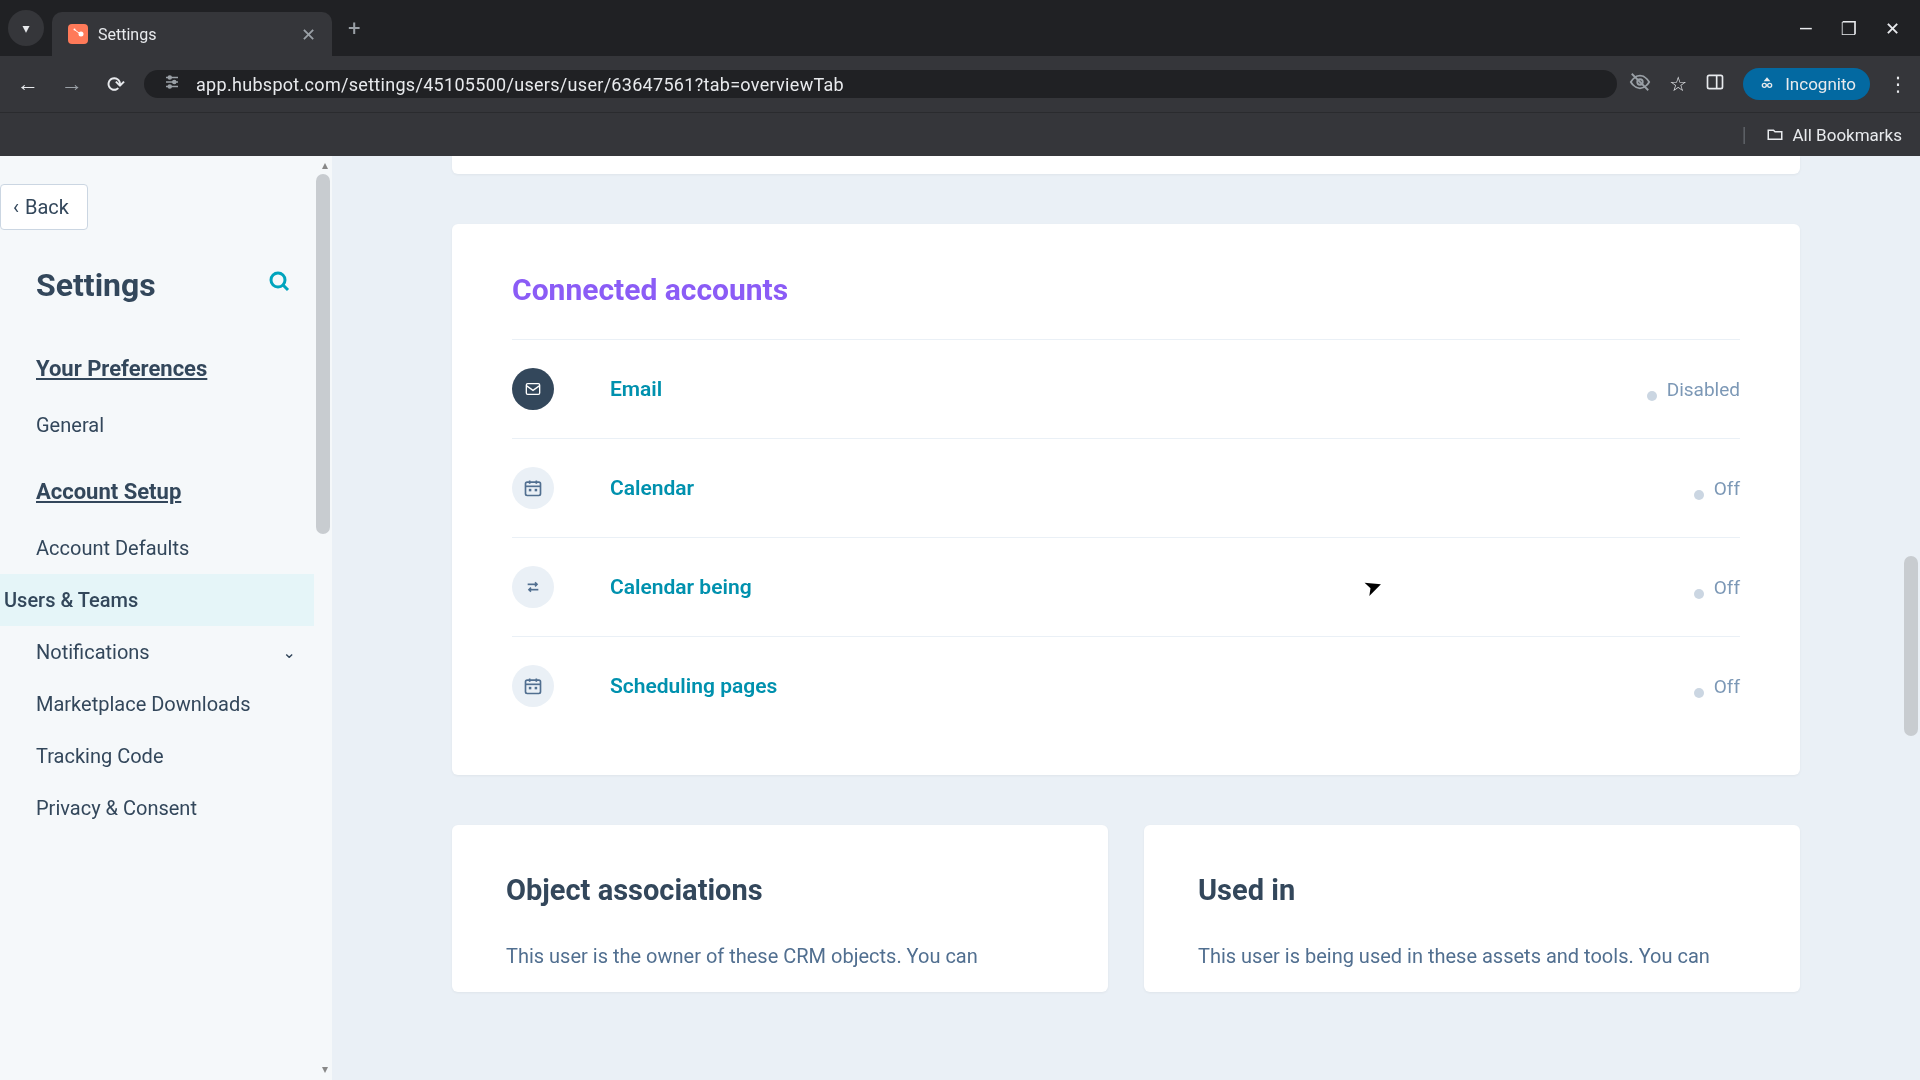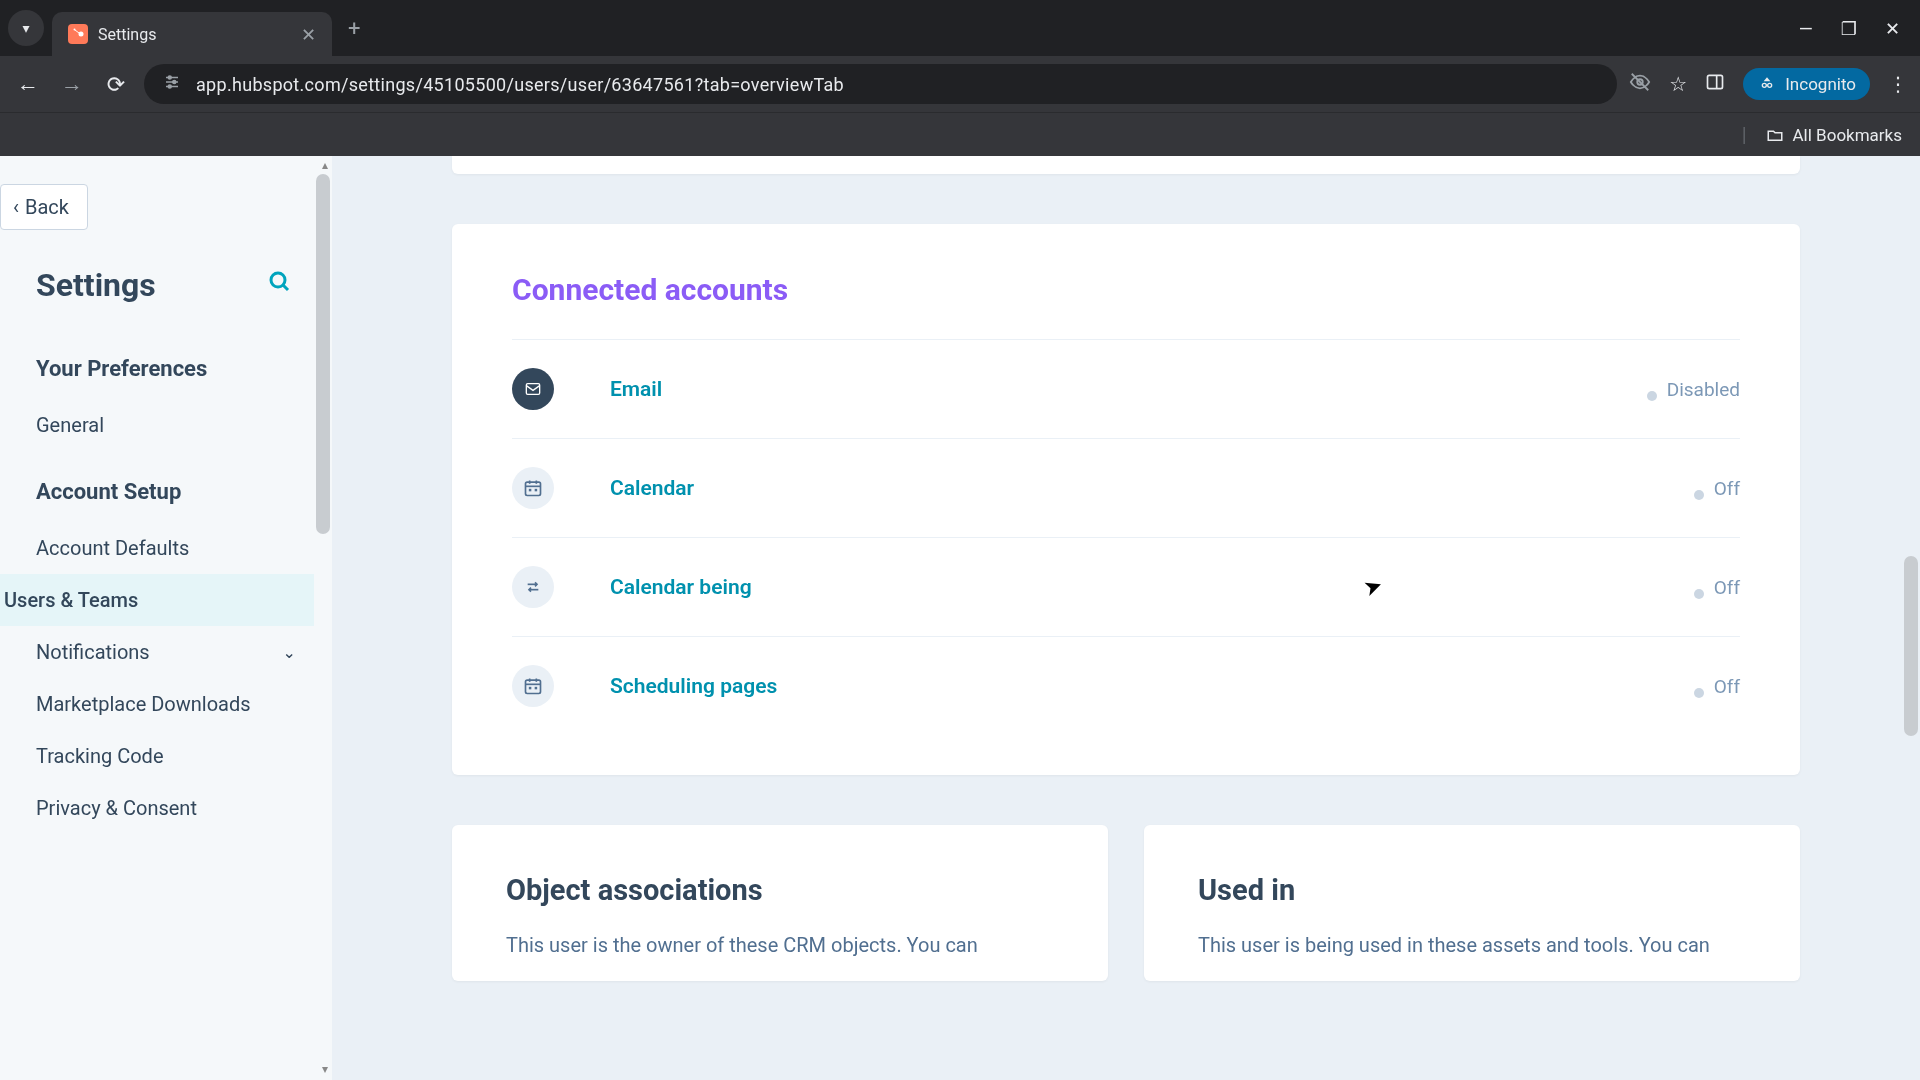--- a/index.html
+++ b/index.html
@@ -12,48 +12,48 @@
 .tab-favicon { width: 20px; height: 20px; border-radius: 4px; background: #ff7a59; display: flex; align-items: center; justify-content: center; }
 .tab-title { color: #e8eaed; font-size: 16px; flex: 1; }
 .tab-close { color: #9aa0a6; font-size: 18px; cursor: pointer; }
 .new-tab { color: #9aa0a6; font-size: 22px; margin-left: 16px; cursor: pointer; }
 .window-controls { margin-left: auto; display: flex; gap: 28px; padding-right: 12px; }
 .window-controls span { color: #e8eaed; font-size: 18px; cursor: pointer; }
 
 .addr-bar { background: #35363a; height: 56px; display: flex; align-items: center; padding: 0 12px; gap: 12px; }
 .nav-btn { color: #9aa0a6; font-size: 22px; cursor: pointer; width: 32px; text-align: center; }
 .nav-btn.enabled { color: #e8eaed; }
-.url-field { flex: 1; background: #202124; border-radius: 24px; height: 40px; display: flex; align-items: center; padding: 0 18px; gap: 14px; }
+.url-field { flex: 1; background: #202124; border-radius: 24px; height: 28px; display: flex; align-items: center; padding: 0 18px; gap: 14px; }
 .url-icon { color: #9aa0a6; font-size: 18px; }
 .url-text { color: #e8eaed; font-size: 18px; letter-spacing: 0.3px; }
 .addr-right { display: flex; align-items: center; gap: 18px; }
 .addr-icon { color: #e8eaed; font-size: 20px; cursor: pointer; }
 .incognito-pill { background: #0369a1; color: #e8eaed; padding: 6px 14px; border-radius: 20px; display: flex; align-items: center; gap: 8px; font-size: 17px; }
 
 .bookmarks-bar { background: #35363a; height: 44px; display: flex; align-items: center; justify-content: flex-end; padding: 0 18px; border-top: 1px solid #2a2b2e; }
-.bookmark-item { color: #e8eaed; font-size: 17px; display: flex; align-items: center; gap: 8px; cursor: pointer; }
+.bookmark-item { color: #e8eaed; font-size: 17px; display: flex; align-items: flex-start; gap: 8px; cursor: pointer; }
 
 
 .app { background: #f5f8fa; height: calc(1080px - 156px); display: flex; position: relative; }
 
 .sidebar { width: 332px; background: #f5f8fa; padding: 0; position: relative; }
 .sidebar-scroll { position: absolute; right: 0; top: 0; width: 18px; height: 100%; background: #f5f8fa; }
 .sidebar-thumb { position: absolute; right: 2px; top: 18px; width: 14px; height: 360px; background: #c8ccd0; border-radius: 7px; }
 .sidebar-arrow { position: absolute; right: 4px; font-size: 12px; color: #888; }
 .sidebar-arrow.up { top: 2px; }
 .sidebar-arrow.down { bottom: 4px; }
 
 .back-btn { display: inline-flex; align-items: center; gap: 6px; border: 1px solid #cbd6e2; background: #fff; padding: 10px 18px 10px 12px; border-radius: 4px; margin: 28px 0 0 0; font-size: 20px; color: #33475b; cursor: pointer; }
 
 .settings-head { display: flex; align-items: center; justify-content: space-between; padding: 36px 40px 24px 36px; }
 .settings-title { font-size: 32px; font-weight: 700; color: #33475b; }
 .search-ico { color: #00a4bd; font-size: 26px; cursor: pointer; }
 
 .sidebar-section { padding: 0 36px; }
-.section-hdr { font-size: 22px; font-weight: 700; color: #33475b; margin: 28px 0 18px; }
+.section-hdr { font-size: 22px; font-weight: 700; color: #33475b; margin: 28px 0 18px; text-decoration: underline; }
 .side-item { font-size: 20px; color: #33475b; padding: 14px 0; cursor: pointer; display: flex; align-items: center; justify-content: space-between; }
 .side-item.active { background: #e5f5f8; color: #33475b; margin: 0 -36px; padding: 14px 36px; border-left: 4px solid #00a4bd; font-weight: 500; }
 .chev { color: #33475b; font-size: 16px; }
 
 .main { flex: 1; background: #eaf0f6; overflow-y: auto; position: relative; padding: 0 0 40px 0; }
 .main-scroll { position: absolute; right: 0; top: 0; width: 18px; height: 100%; }
 .main-thumb { position: absolute; right: 2px; top: 400px; width: 14px; height: 180px; background: #c8ccd0; border-radius: 7px; }
 
 .peek { background: #fff; height: 18px; border-radius: 0 0 6px 6px; margin: 0 120px 50px 120px; box-shadow: 0 1px 3px rgba(0,0,0,0.05); }
 
@@ -63,21 +63,21 @@
 .acct-row { display: flex; align-items: center; padding: 28px 0; border-top: 1px solid #eaf0f6; }
 .acct-row:first-of-type { border-top: 1px solid #eaf0f6; margin-top: 20px; }
 .acct-icon { width: 42px; height: 42px; border-radius: 50%; background: #eaf0f6; display: flex; align-items: center; justify-content: center; font-size: 20px; color: #516f90; margin-right: 56px; }
 .acct-icon.email { background: #33475b; color: #fff; }
 .acct-name { font-size: 21px; font-weight: 600; color: #0091ae; cursor: pointer; }
 .acct-status { margin-left: auto; display: flex; align-items: flex-end; gap: 10px; color: #7c98b6; font-size: 19px; }
 .status-dot { width: 10px; height: 10px; border-radius: 50%; background: #cbd6e2; }
 
 .two-col { display: flex; gap: 36px; margin: 50px 120px 0; }
 .half-card { flex: 1; background: #fff; border-radius: 6px; padding: 48px 54px 20px; box-shadow: 0 1px 3px rgba(0,0,0,0.05); }
-.half-title { font-size: 29px; font-weight: 700; color: #33475b; margin-bottom: 23px; }
+.half-title { font-size: 29px; font-weight: 700; color: #33475b; margin-bottom: 34px; }
 .half-desc { font-size: 20px; color: #516f90; line-height: 1.55; }
 
 .cursor { position: absolute; left: 1364px; top: 418px; font-size: 22px; color: #000; pointer-events: none; z-index: 100; transform: rotate(-20deg); }
 </style>
 </head>
 <body>
 
 <div class="browser-top">
   <div class="tab-dropdown">
     <span style="color:#e8eaed;font-size:14px">▾</span>

